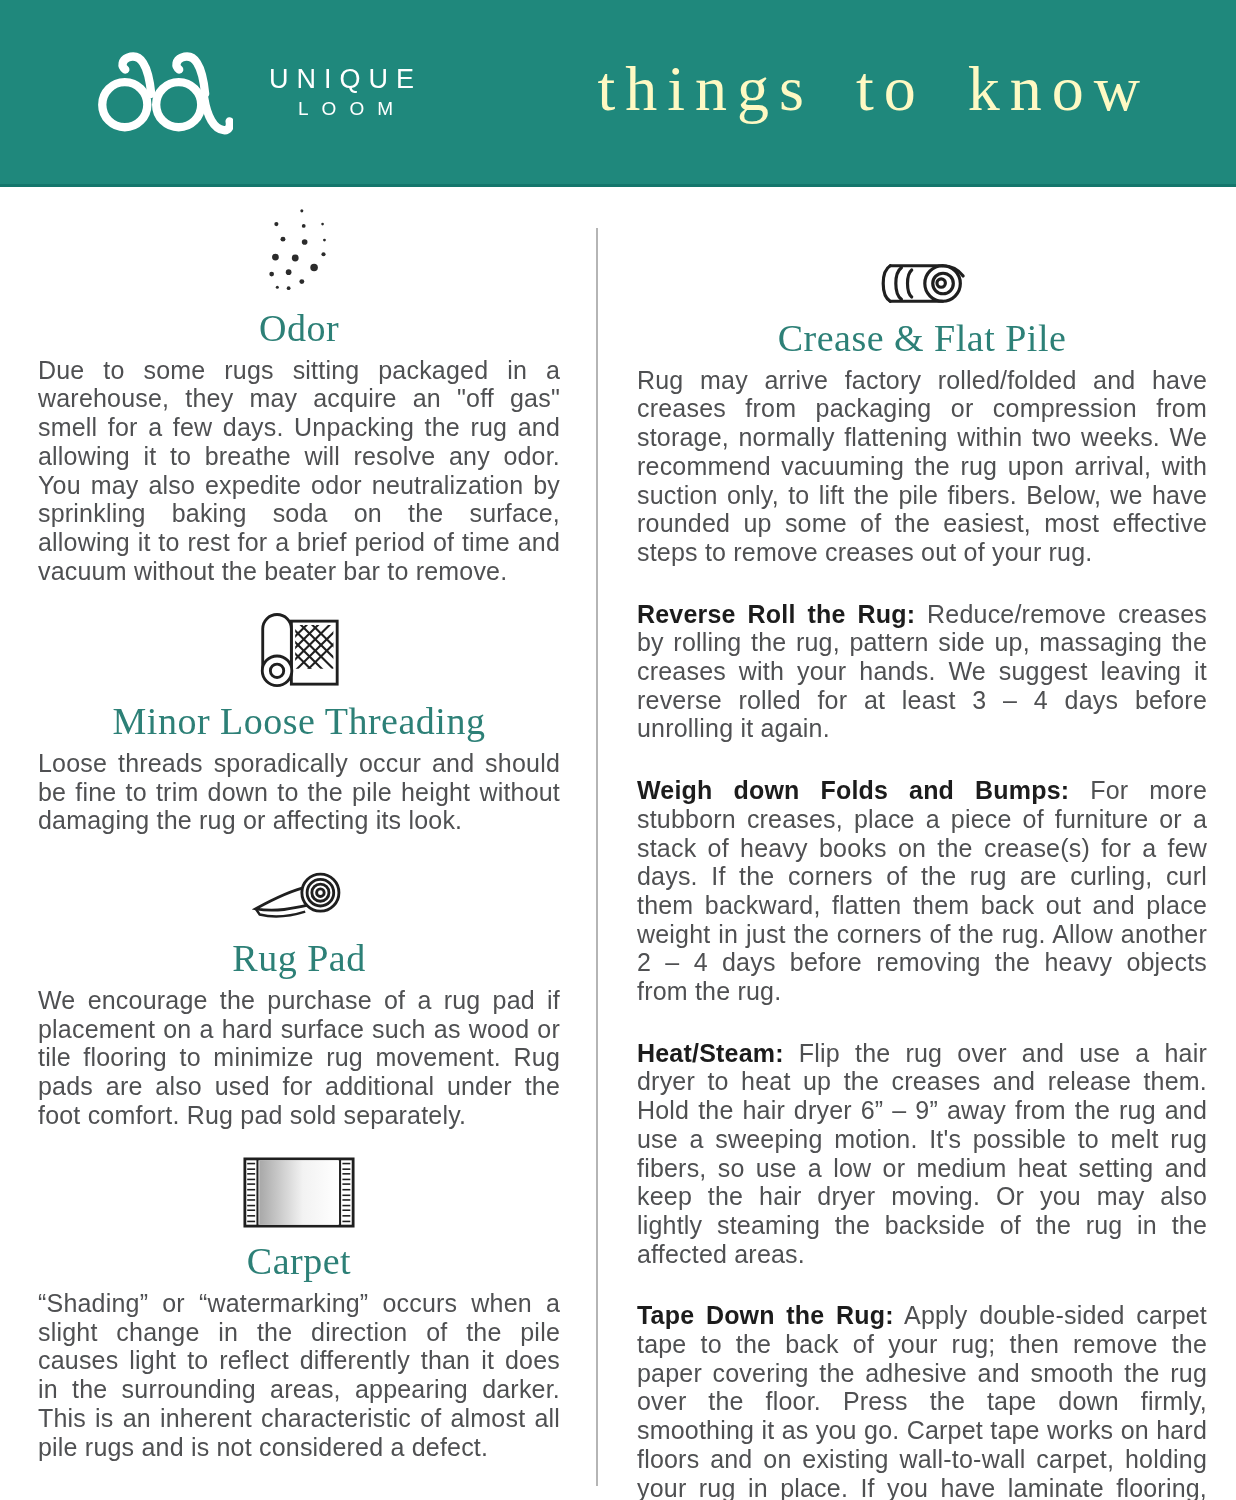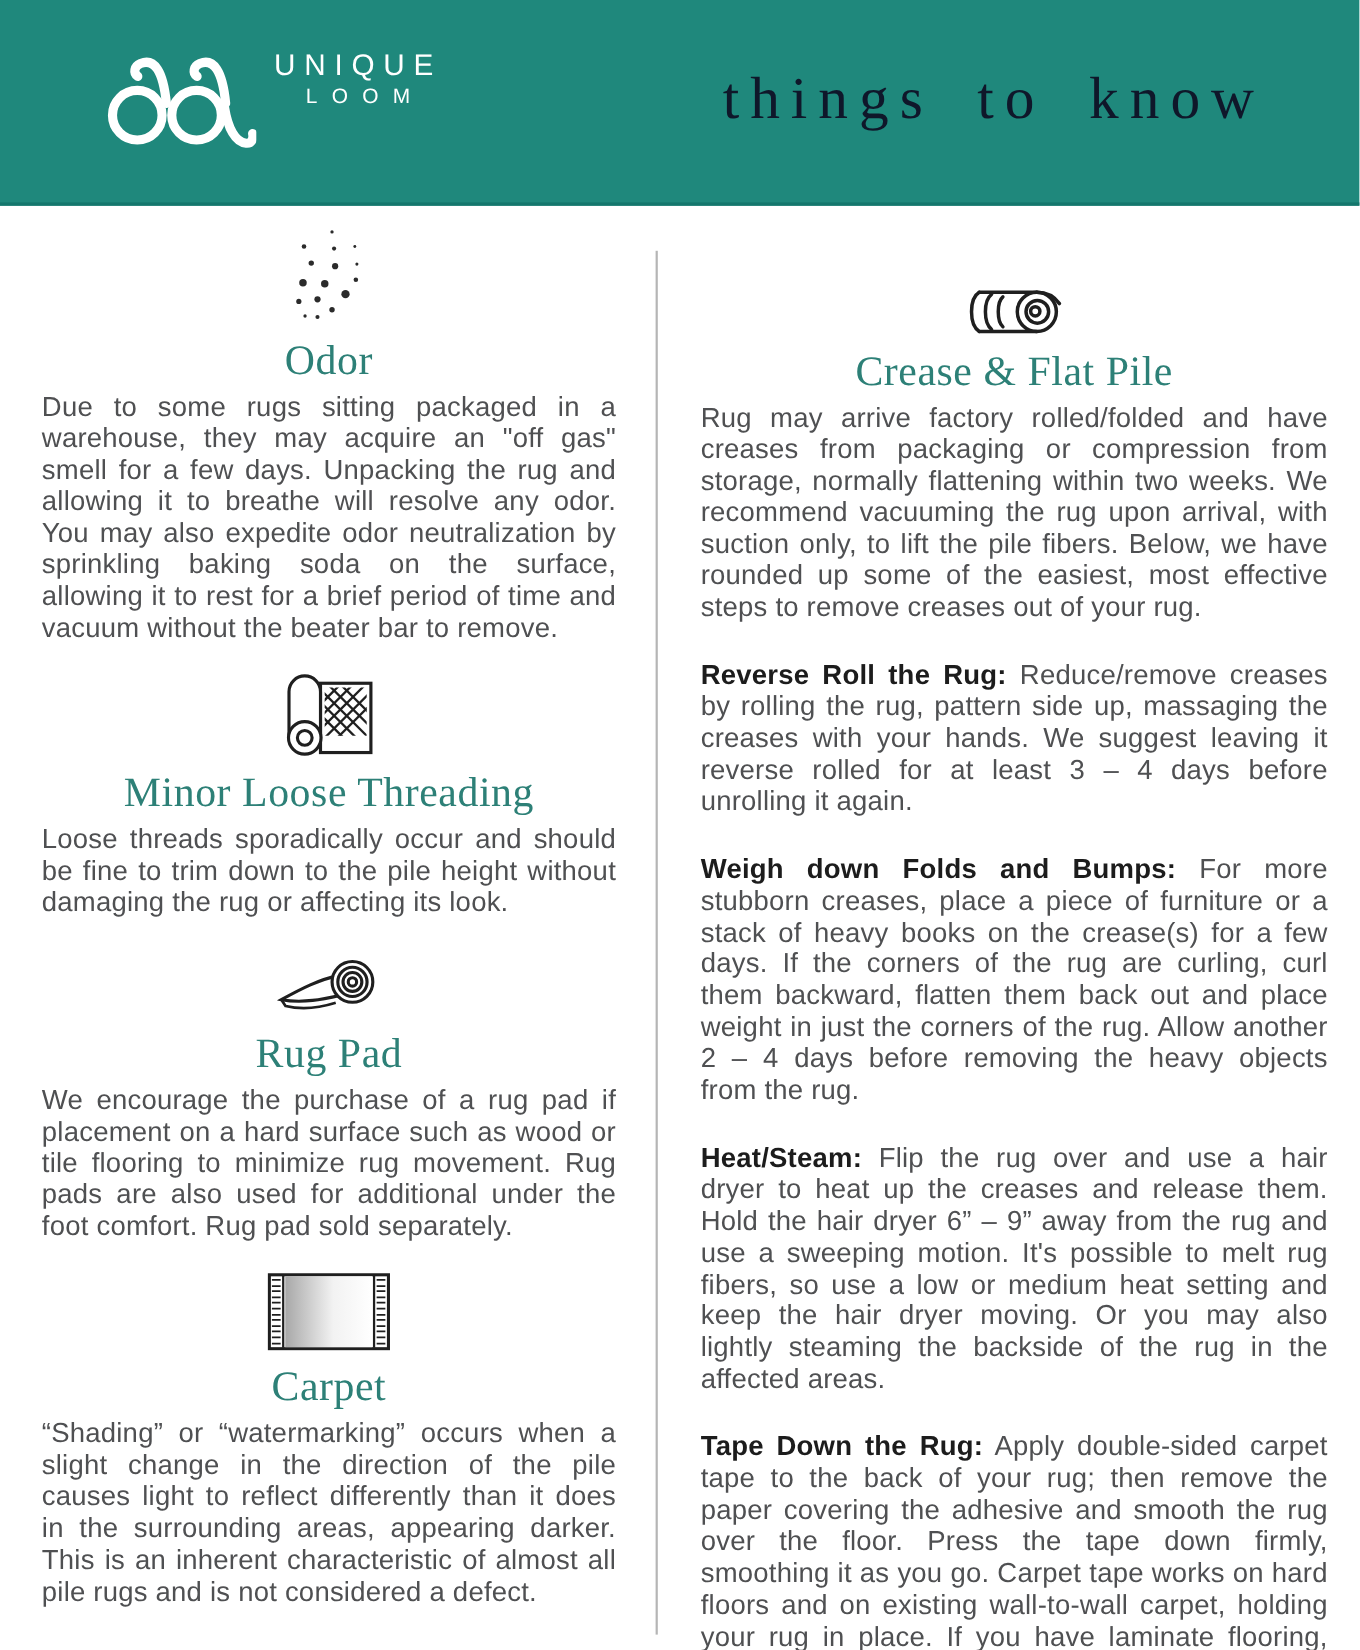--- a/index.html
+++ b/index.html
@@ -18,29 +18,29 @@
 
   .page{position:relative;width:1236px;height:1500px;background:var(--page_bg);}
 
   
   header{
     height:187px;background:var(--header_bg);
     border-bottom:3px solid var(--header_edge);
     display:flex;align-items:center;
     padding:0 86px 0 95px;
   }
-  .brand{display:flex;gap:16px;}
+  .brand{display:flex;align-items:center;gap:36px;}
   .brand svg{display:block;}
   .brand-text{display:flex;flex-direction:column;align-items:center;color:#ffffff;}
   .brand-line1{font-size:27px;letter-spacing:8px;line-height:1.2;}
   .brand-line2{font-size:19px;letter-spacing:13px;line-height:1.2;margin-top:3px;text-indent:13px;}
   h1.title{
     margin-left:auto;
     font-family:"Liberation Serif","DejaVu Serif",serif;font-weight:normal;
-    color:#0f172a;font-size:54px;letter-spacing:10px;word-spacing:16px;
+    color:#fef9c3;font-size:64px;letter-spacing:10px;word-spacing:16px;
     line-height:1;padding-bottom:6px;
   }
 
   
   main{position:relative;display:flex;align-items:flex-start;padding-left:38px;}
   .col{display:flex;flex-direction:column;align-items:center;}
   .col.left{width:522px;}
   .col.right{width:570px;margin-left:77px;margin-top:15px;}
   .v-divider{
     position:absolute;left:596px;top:41px;width:2px;height:1258px;

